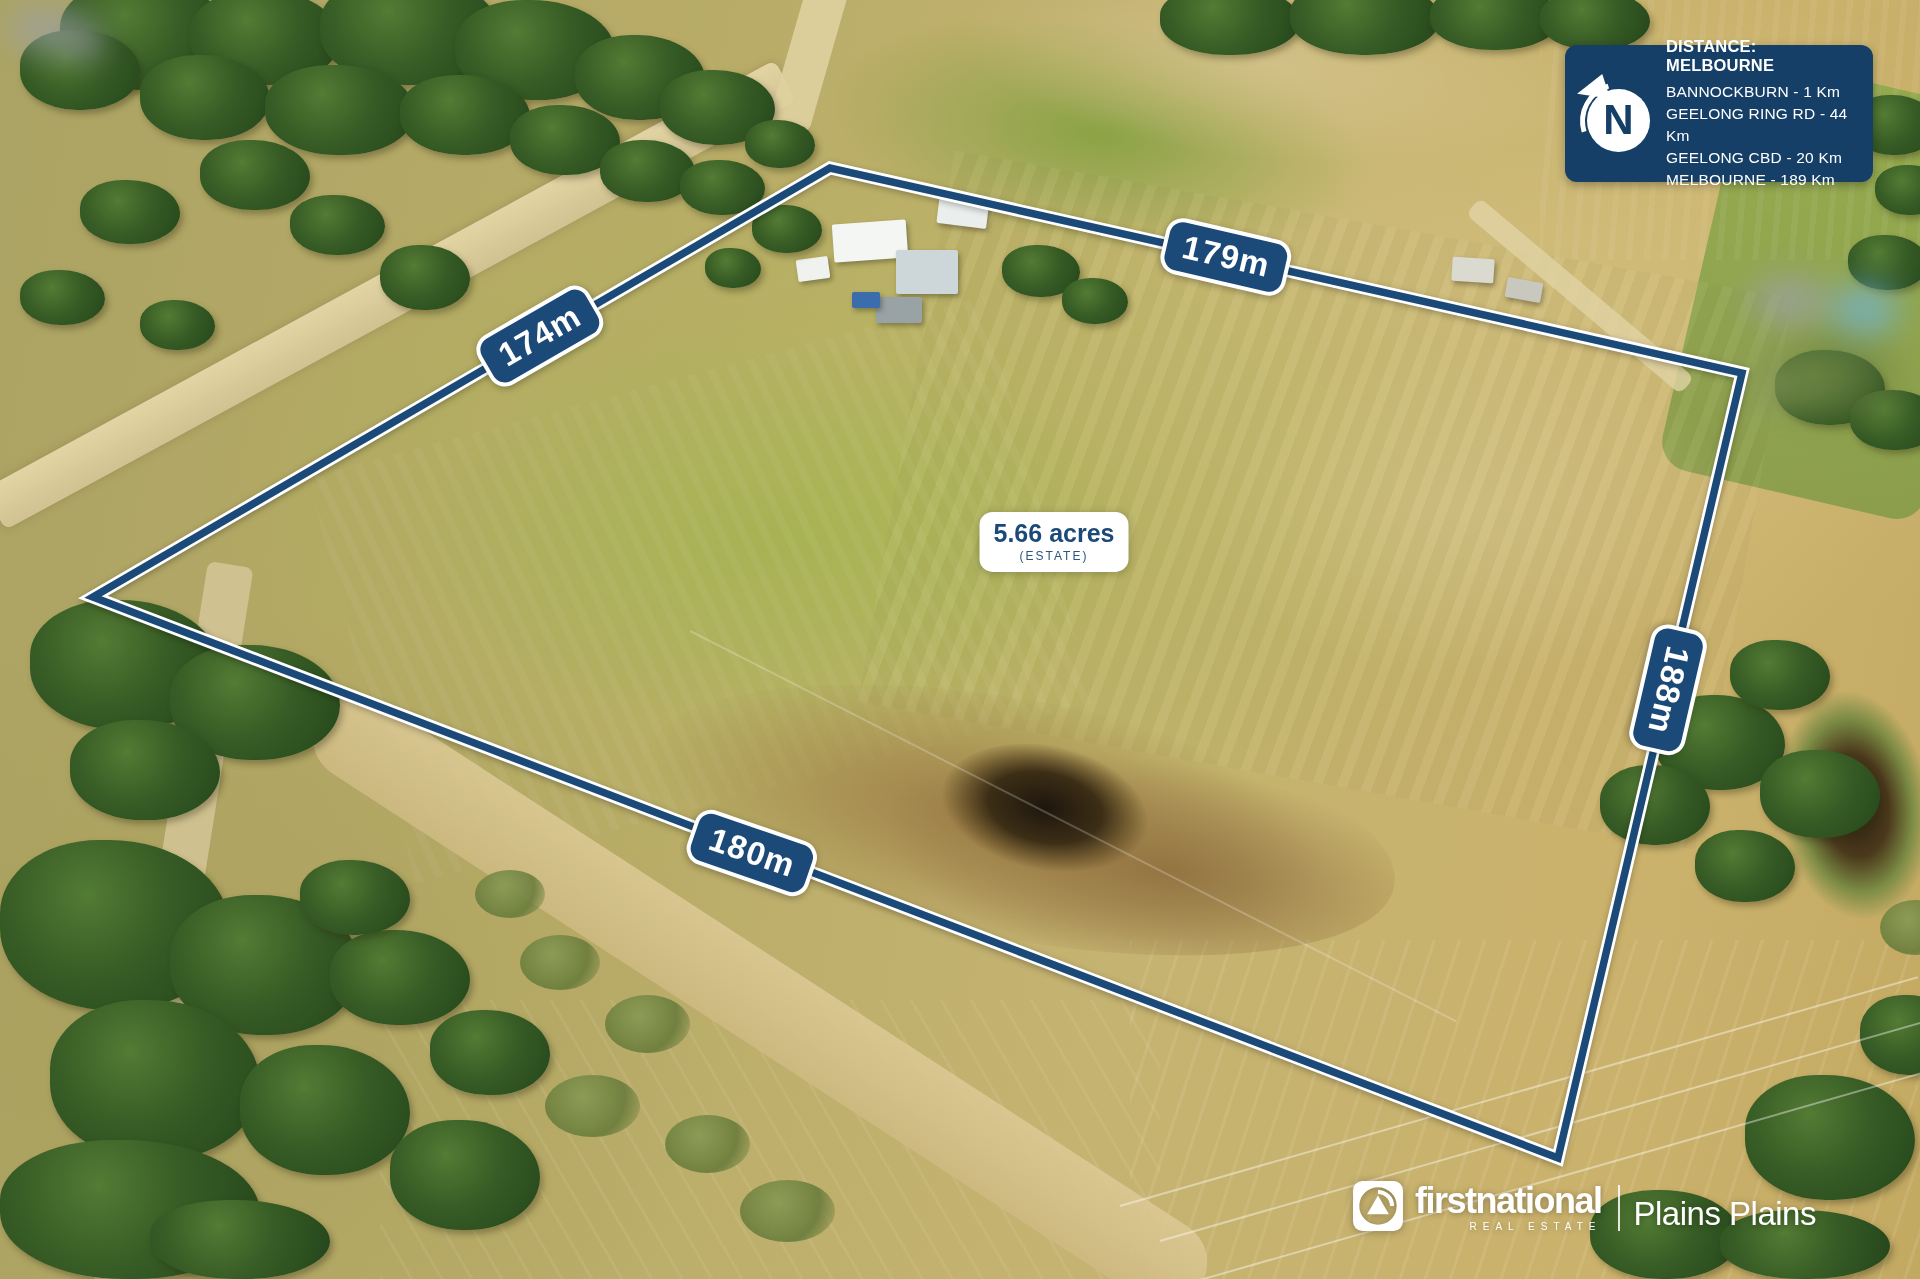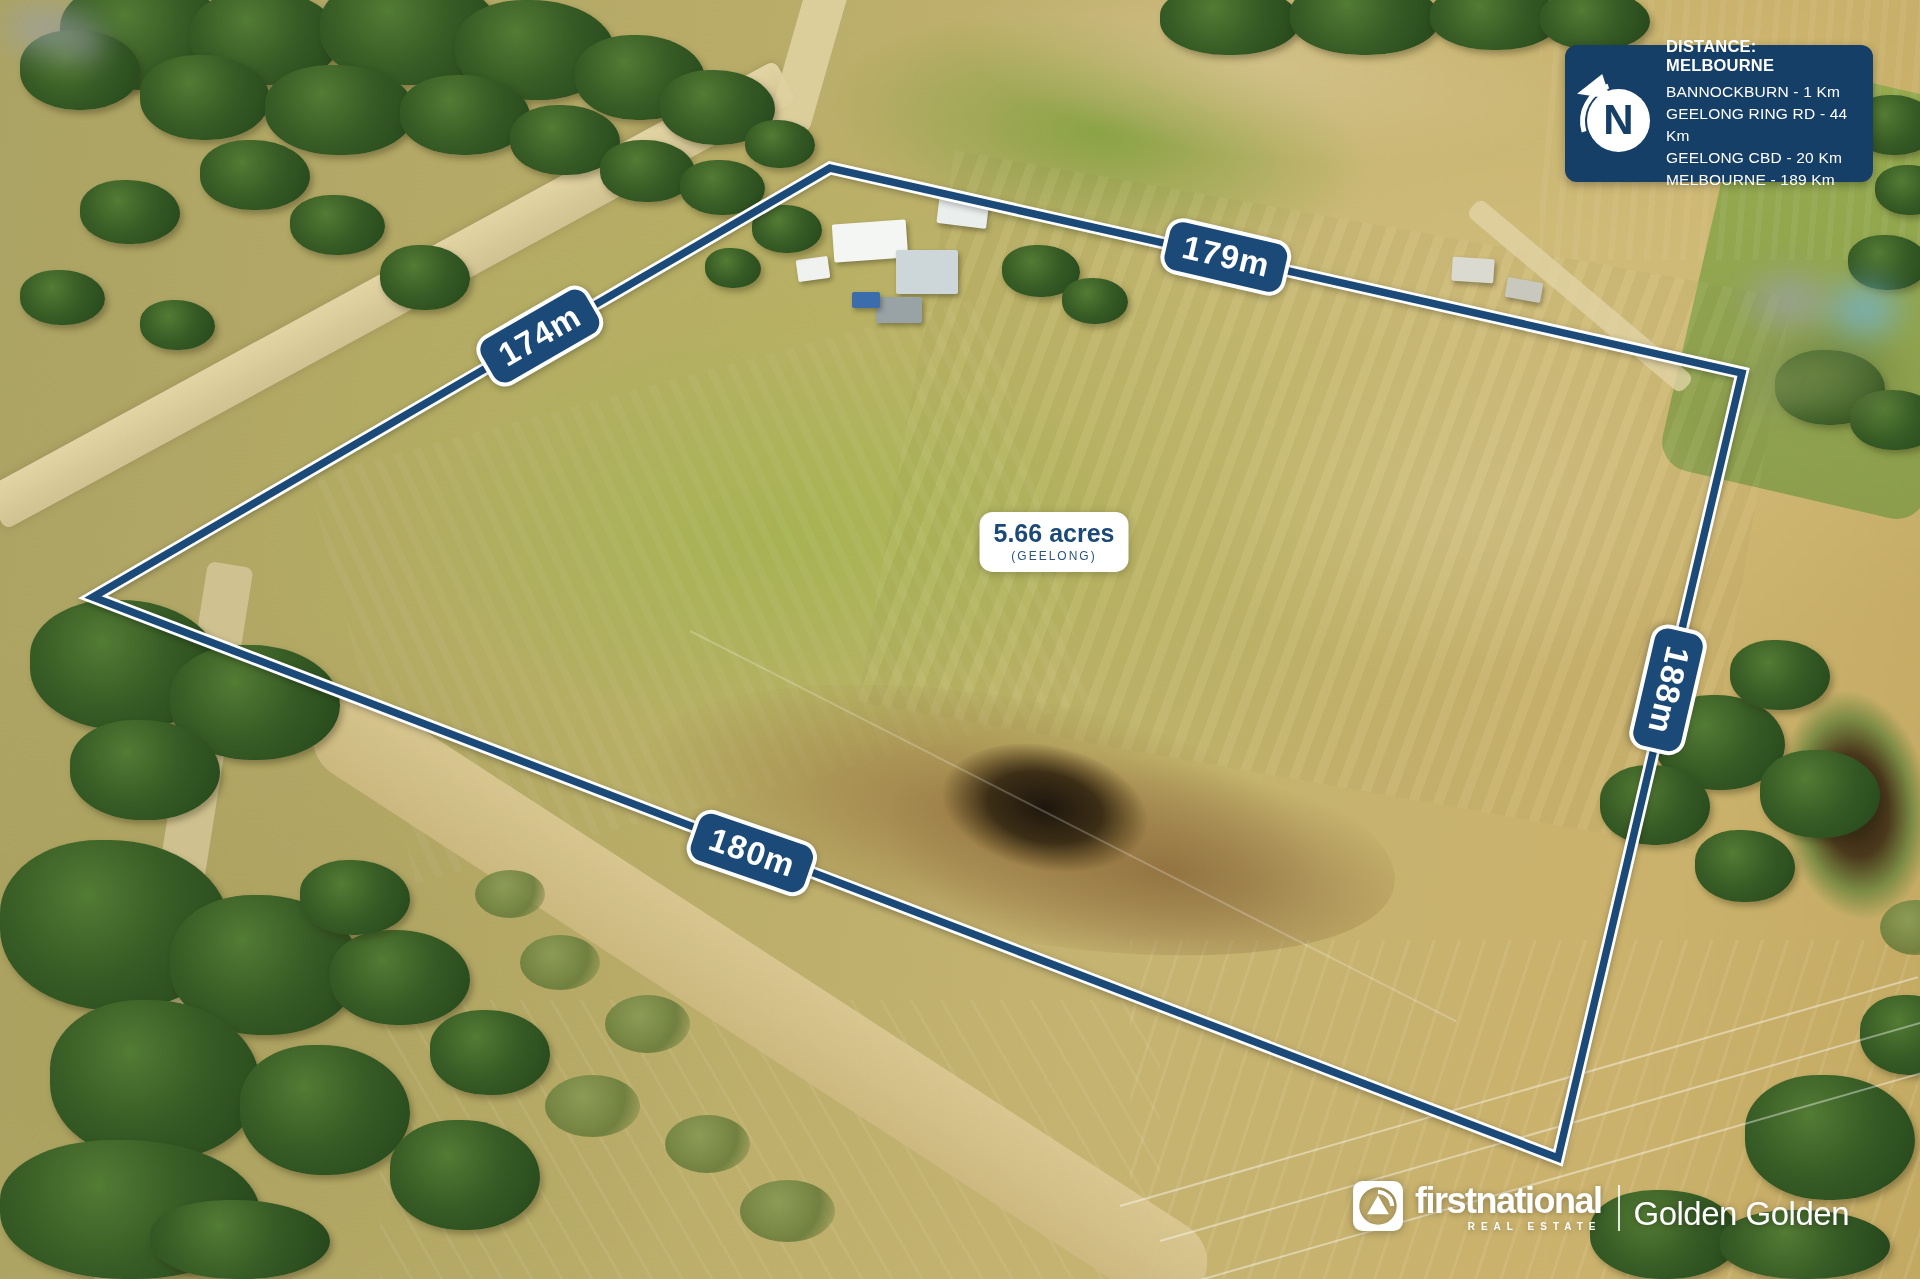--- a/index.html
+++ b/index.html
@@ -66,21 +66,21 @@
   .distance-title{font-weight:bold;font-size:16.5px;margin-bottom:6px;letter-spacing:.2px;}
   .distance-item{font-size:15.5px;line-height:22px;letter-spacing:.2px;}
 
   
   .brand-lockup{position:absolute;left:1352px;top:1180px;display:flex;align-items:flex-end;
         color:#fff;text-shadow:0 1px 6px rgba(0,0,0,.35);}
   .brand-icon{width:52px;height:52px;margin-right:11px;display:block;
         filter:drop-shadow(0 1px 4px rgba(0,0,0,.3));}
   .brand-stack{display:flex;flex-direction:column;align-items:flex-end;}
   .brand-name{font-size:36px;font-weight:bold;letter-spacing:-1.5px;line-height:.85;}
-  .brand-sub{font-size:10px;letter-spacing:6px;margin-top:4px;font-weight:700;}
+  .brand-sub{font-size:10px;letter-spacing:6px;margin-top:4px;font-weight:400;}
   .brand-divider{width:2px;height:46px;background:rgba(255,255,255,.85);margin:0 14px 1px 16px;}
   .brand-office{font-size:33px;font-weight:300;letter-spacing:-.5px;line-height:1;padding-bottom:2px;}
 </style>
 </head>
 <body>
 
 <div class="stage">
 
   <div class="photo">
 
@@ -201,21 +201,21 @@
     <polygon class="line-inner" points="93,597 830,168 1742,373 1558,1158"></polygon>
   </svg>
 
   <div class="pill" id="pill-tl">174m</div>
   <div class="pill" id="pill-tr">179m</div>
   <div class="pill" id="pill-r">188m</div>
   <div class="pill" id="pill-b">180m</div>
 
   <div class="area-label">
     <div class="area-value">5.66 acres</div>
-    <div class="area-approx">(GEELONG)</div>
+    <div class="area-approx">(ESTATE)</div>
   </div>
 
   <div class="distance-panel">
     <div class="compass">
       <div class="compass-arc"></div>
       <div class="compass-wedge"></div>
       <div class="compass-circle">
         <span class="compass-letter">N</span>
       </div>
     </div>
@@ -234,16 +234,16 @@
         <path fill="#ffffff" fill-rule="evenodd" d="M10 1h30a9 9 0 0 1 9 9v30a9 9 0 0 1-9 9H10a9 9 0 0 1-9-9V10a9 9 0 0 1 9-9zm15 6a18 18 0 1 0 .001 36.001A18 18 0 0 0 25 7z"></path>
         <path fill="#ffffff" d="M25 15l10.5 18h-21z"></path>
         <path fill="#ffffff" d="M25 9.5A15.5 15.5 0 0 1 40.5 25h-4A11.5 11.5 0 0 0 25 13.5z"></path>
       </svg>
     </span>
     <span class="brand-stack">
       <span class="brand-name">firstnational</span>
       <span class="brand-sub">REAL ESTATE</span>
     </span>
     <span class="brand-divider"></span>
-    <span class="brand-office">Golden Golden</span>
+    <span class="brand-office">Plains Plains</span>
   </div>
 
 </div>
 
 </body></html>

